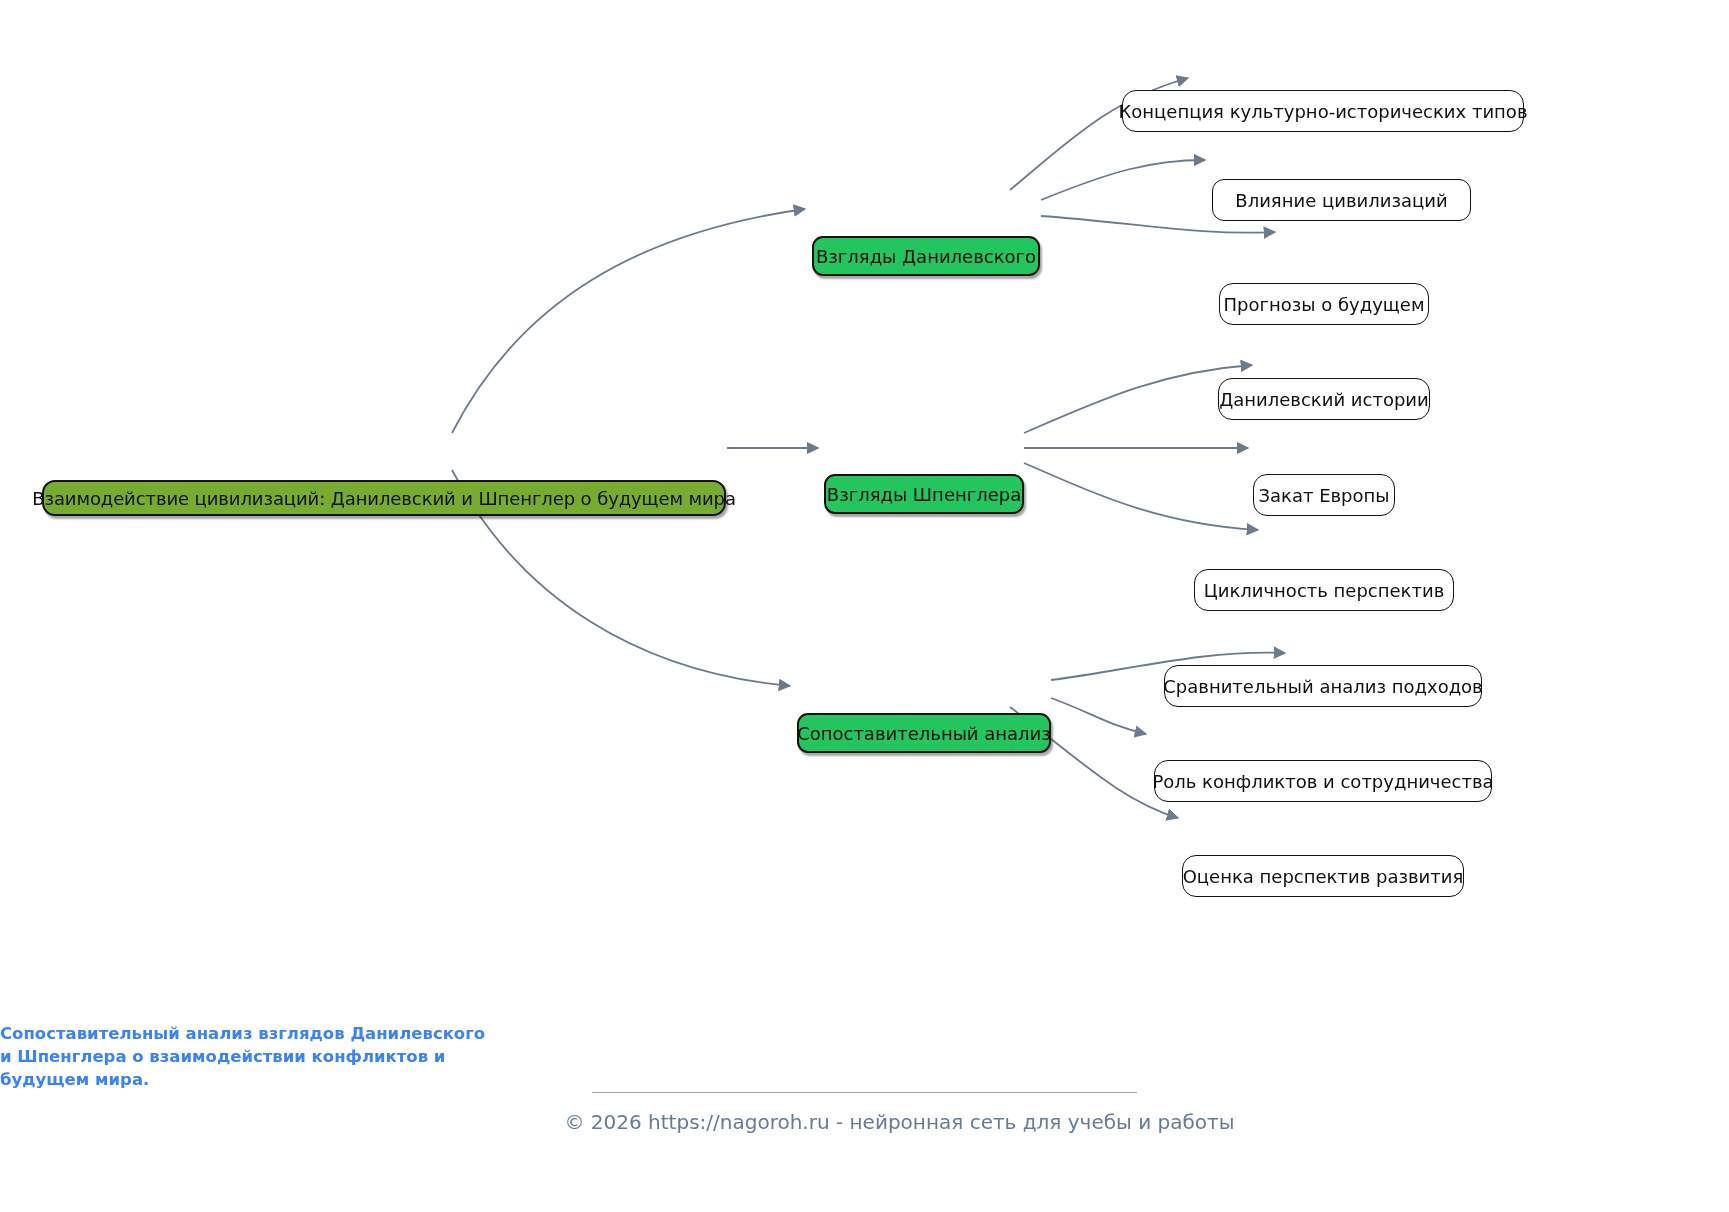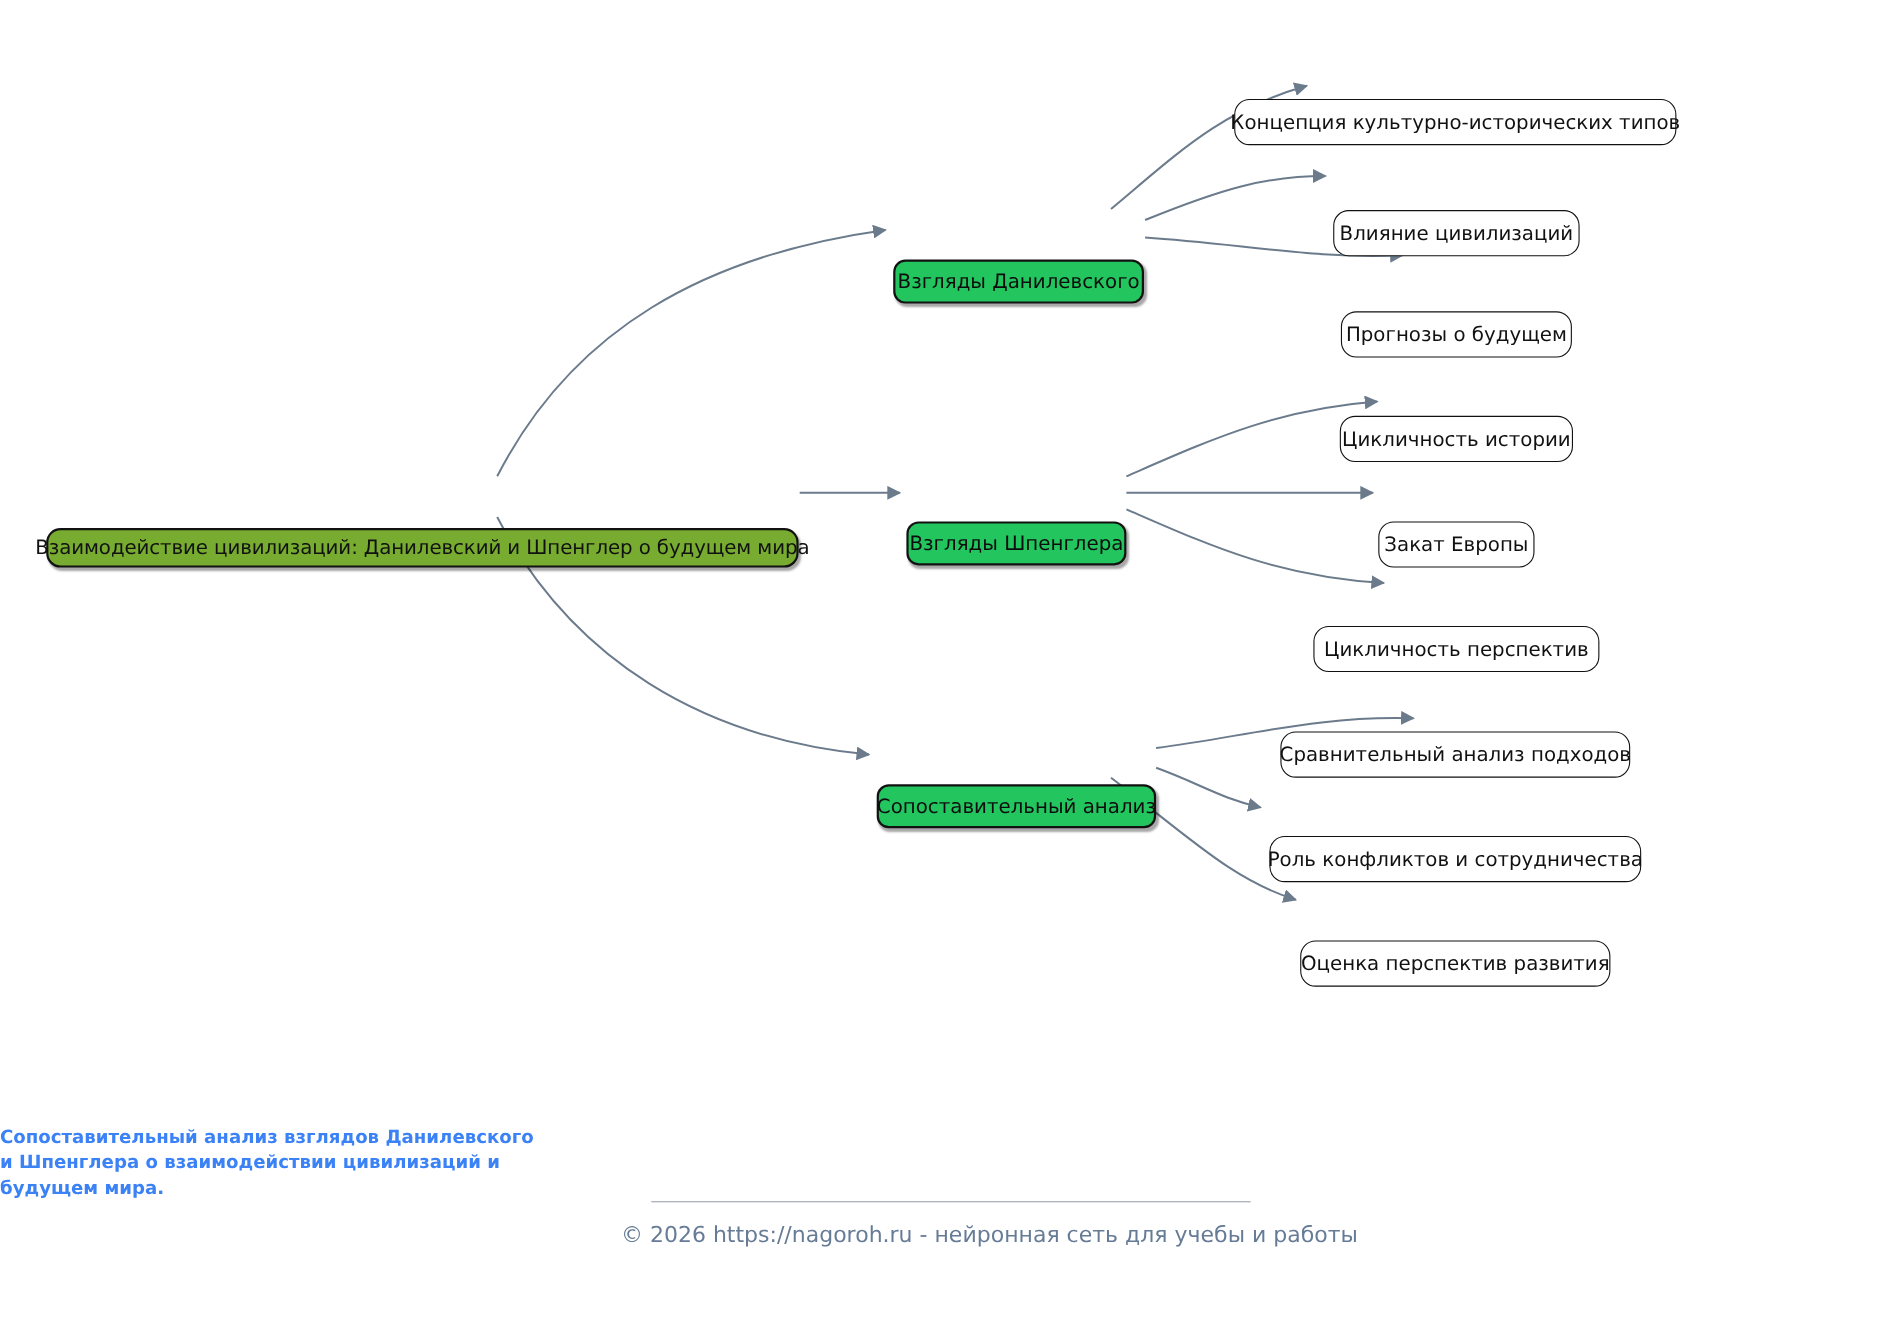--- a/index.html
+++ b/index.html
@@ -142,34 +142,34 @@
   </div>
 
   <div class="node branch" style="left:812px; top:189px; width:228px; height:40px;">
     <span>Взгляды Данилевского</span>
   </div>
 
   <div class="node leaf" style="left:1122px; top:43px; width:402px; height:42px;">
     <span>Концепция культурно-исторических типов</span>
   </div>
 
-  <div class="node leaf" style="left:1212px; top:144px; width:224px; height:42px;">
+  <div class="node leaf" style="left:1212px; top:132px; width:259px; height:42px;border-radius:12px;">
     <span>Влияние цивилизаций</span>
   </div>
 
   <div class="node leaf" style="left:1219px; top:236px; width:210px; height:42px;">
     <span>Прогнозы о будущем</span>
   </div>
 
   <div class="node branch" style="left:824px; top:427px; width:200px; height:40px;">
     <span>Взгляды Шпенглера</span>
   </div>
 
   <div class="node leaf" style="left:1218px; top:331px; width:212px; height:42px;">
-    <span>Цикличность истории</span>
+    <span>Данилевский истории</span>
   </div>
 
   <div class="node leaf" style="left:1253px; top:427px; width:142px; height:42px;">
     <span>Закат Европы</span>
   </div>
 
   <div class="node leaf" style="left:1194px; top:522px; width:260px; height:42px;">
     <span>Цикличность перспектив</span>
   </div>
 
@@ -184,21 +184,21 @@
   <div class="node leaf" style="left:1154px; top:713px; width:338px; height:42px;">
     <span>Роль конфликтов и сотрудничества</span>
   </div>
 
   <div class="node leaf" style="left:1182px; top:808px; width:282px; height:42px;">
     <span>Оценка перспектив развития</span>
   </div>
 
   <div id="caption" style="top:1022px;">
     <div>Сопоставительный анализ взглядов Данилевского</div>
-    <div>и Шпенглера о взаимодействии цивилизаций и</div>
+    <div>и Шпенглера о взаимодействии конфликтов и</div>
     <div>будущем мира.</div>
   </div>
 
   <div id="caption-rule" style="left:592px; top:1092px; width:545px;"></div>
 
   <div id="copyright" style="top:1110px;">© 2026 https://nagoroh.ru - нейронная сеть для учебы и работы</div>
 
 </div>
 
 </body></html>

